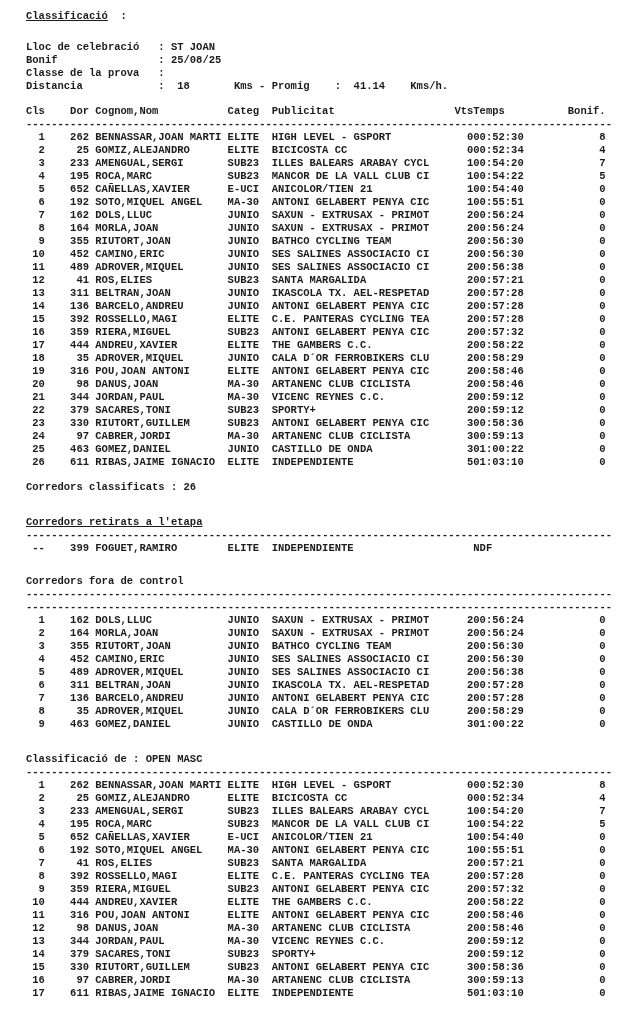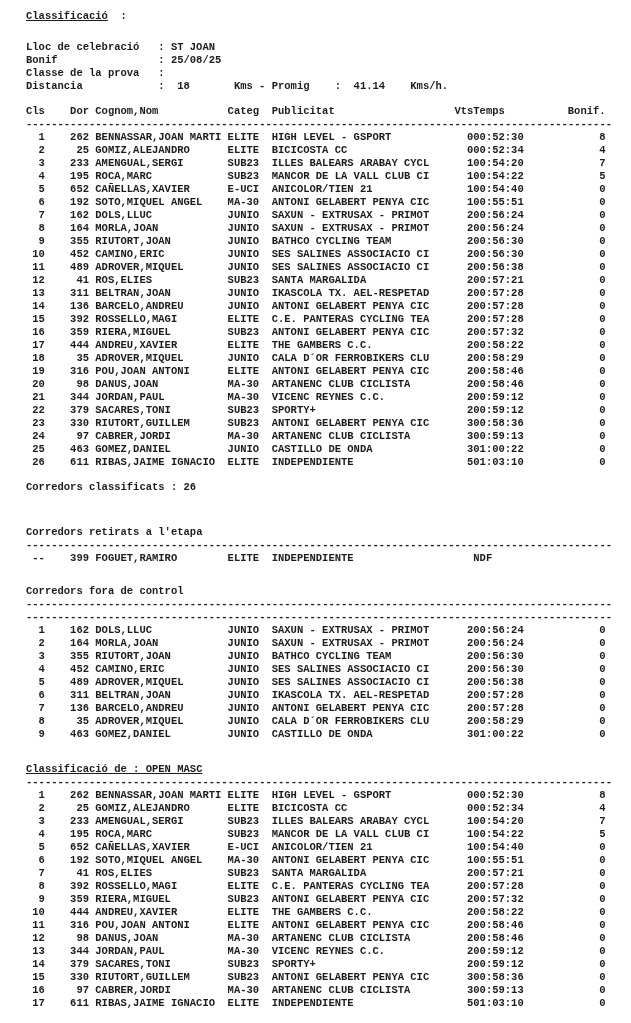--- a/index.html
+++ b/index.html
@@ -30,23 +30,23 @@
   .c-pub   { flex: none; width: 27ch; overflow: hidden; }
   .c-vts   { flex: none; width: 5ch;  text-align: right; }
   .c-temps { flex: none; width: 13ch; text-align: left; box-sizing: border-box; }
   .c-bonif { flex: none; width: 8ch;  text-align: right; }
   .row-retired .c-temps { padding-right: 5ch; }
 
   
   .title-line        { margin-bottom: 18px; }
   .info-block        { margin-bottom: 12px; }
   .classified-note   { margin-top: 12px; }
-  .retired-title     { margin-top: 32px; }
+  .retired-title     { margin-top: 22px; text-decoration: underline; }
   .out-control-title { margin-top: 20px; }
-  .open-title        { margin-top: 22px; text-decoration: underline; }
+  .open-title        { margin-top: 22px; }
 </style>
 </head>
 <body>
 
 <div>
 
   <div class="line title-line">
     <span class="t-label">Classificació</span><span>:</span><span> </span>
   </div>
 

